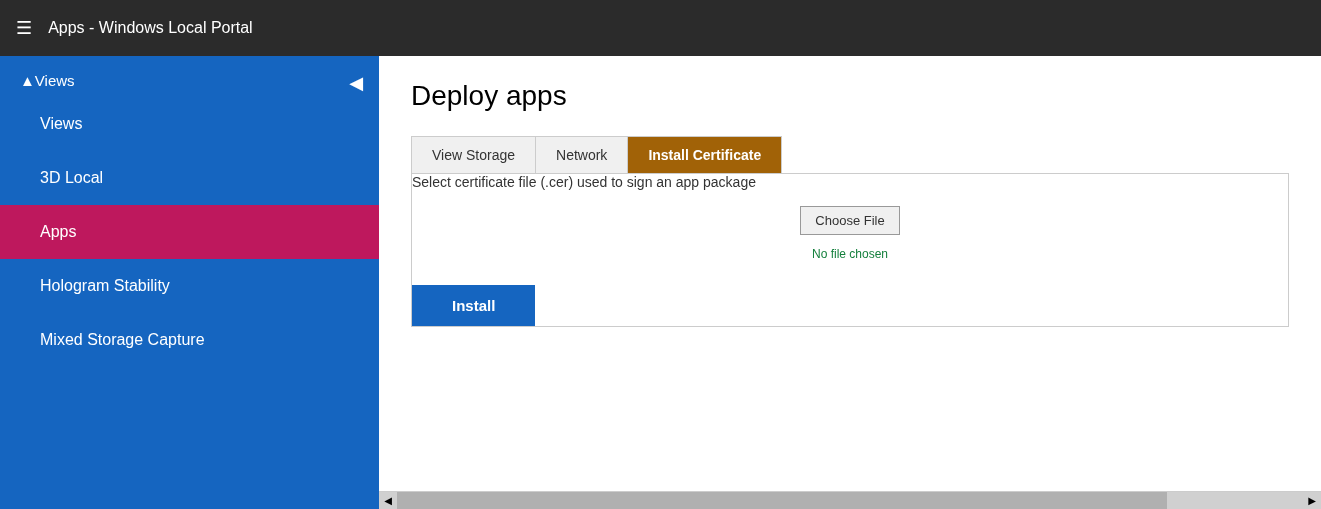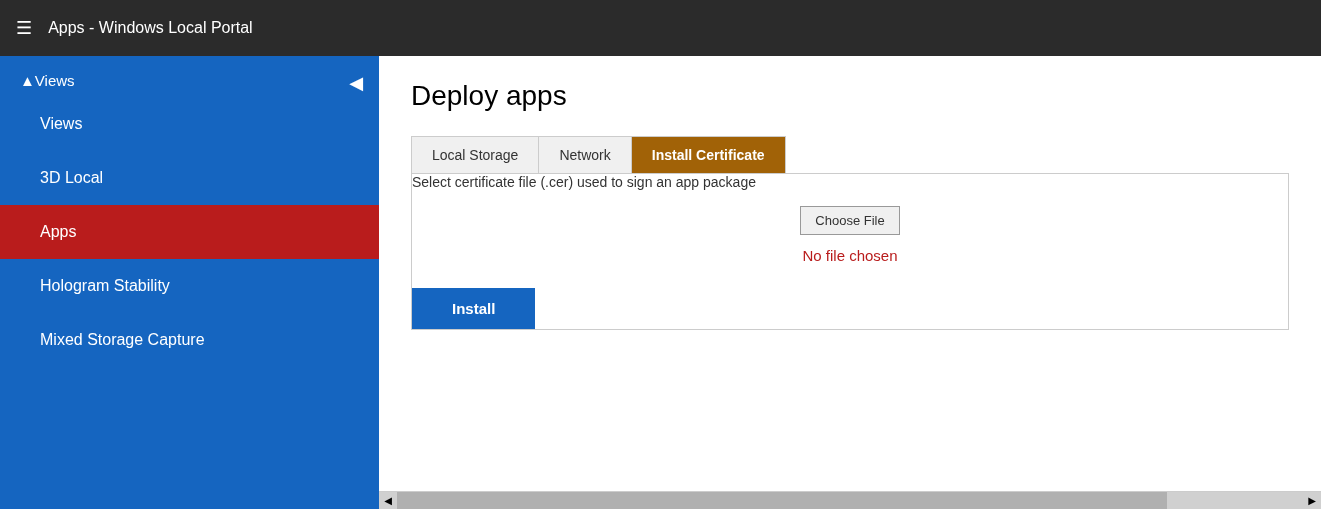--- a/index.html
+++ b/index.html
@@ -88,21 +88,21 @@
 
     .sidebar-nav-item {
       padding: 18px 20px 18px 40px;
       font-size: 16px;
       color: #ffffff;
       cursor: pointer;
       font-weight: 400;
     }
 
     .sidebar-nav-item.active {
-      background-color: #b91c1c;
+      background-color: #be185d;
     }
 
     
     .content-area {
       flex: 1;
       background-color: #ffffff;
       display: flex;
       flex-direction: column;
       overflow: hidden;
     }
@@ -173,22 +173,22 @@
       padding: 6px 14px;
       font-size: 13px;
       background-color: #f0f0f0;
       border: 1px solid #999999;
       color: #333333;
       cursor: pointer;
       font-family: 'Segoe UI', Arial, sans-serif;
     }
 
     .no-file-text {
-      font-size: 15px;
-      color: #b91c1c;
+      font-size: 12px;
+      color: #15803d;
     }
 
     .install-btn {
       padding: 12px 40px;
       font-size: 15px;
       background-color: #1565c0;
       color: #ffffff;
       border: none;
       cursor: pointer;
       font-family: 'Segoe UI', Arial, sans-serif;
@@ -269,21 +269,21 @@
       <div class="sidebar-nav-item">Mixed Storage Capture</div>
     </nav>
   </div>
 
   <div class="content-area">
     <div class="content-inner">
 
       <h1 class="page-title">Deploy apps</h1>
 
       <div class="tabs">
-        <div class="tab">Local Storage</div>
+        <div class="tab">View Storage</div>
         <div class="tab">Network</div>
         <div class="tab active">Install Certificate</div>
       </div>
 
       <div class="tab-content">
         <p class="cert-description">Select certificate file (.cer) used to sign an app package</p>
 
         <div class="file-chooser-row">
           <button class="choose-file-btn">Choose File</button>
           <span class="no-file-text">No file chosen</span>

